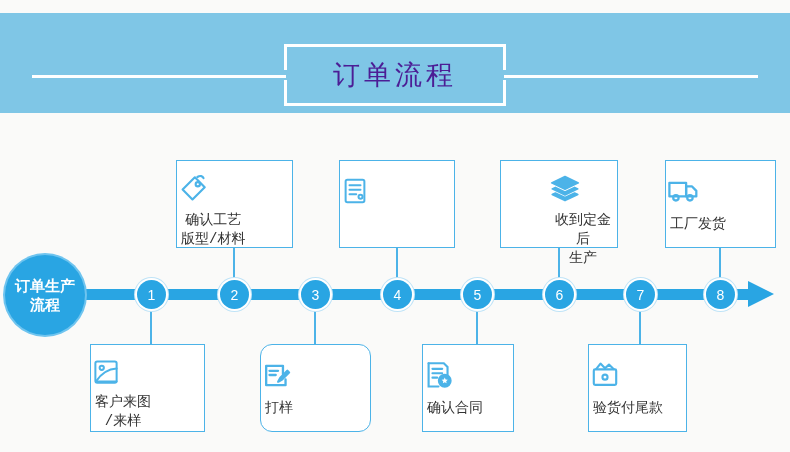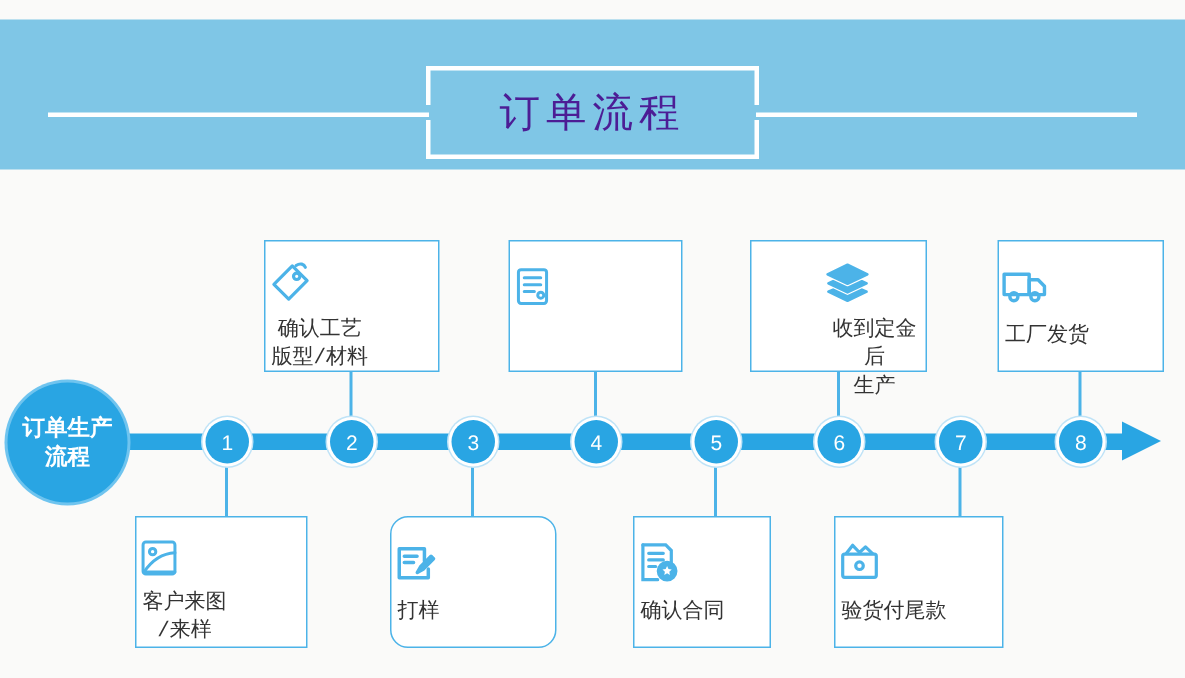--- a/index.html
+++ b/index.html
@@ -217,21 +217,21 @@
         <div class="ico">
           <svg width="32" height="32" viewBox="0 0 24 24" fill="#4cb3e8" stroke="#4cb3e8" stroke-width="1.2" stroke-linejoin="round">
             <path d="M12 2.6 L22 7.4 L12 12.2 L2 7.4 Z"></path>
             <path d="M2.4 11.9 L12 16.5 L21.6 11.9 L19.2 10.8 L12 14.2 L4.8 10.8 Z"></path>
             <path d="M2.4 16.1 L12 20.7 L21.6 16.1 L19.2 15.0 L12 18.4 L4.8 15.0 Z"></path>
           </svg>
         </div>
         <div class="lbl">收到定金后
 生产</div>
       </div>
-      <div class="card bot" style="left: 556px; width: 113px; top: 344px;">
+      <div class="card bot" style="left: 588px; width: 99px; top: 344px;">
         <div class="ico">
           <svg width="32" height="32" viewBox="0 0 24 24" fill="none" stroke="#4cb3e8" stroke-width="1.6" stroke-linejoin="round">
             <path d="M5.2 7.8 L8.6 3.4 L12.0 7.0 L15.0 4.2 L18.8 7.8"></path>
             <rect x="3.6" y="7.8" width="16.8" height="11.6" rx="1"></rect>
             <circle cx="12" cy="13.6" r="1.9"></circle>
           </svg>
         </div>
         <div class="lbl">验货付尾款</div>
       </div>
       <div class="card top" style="left: 665px; width: 111px; top: 160px;">

